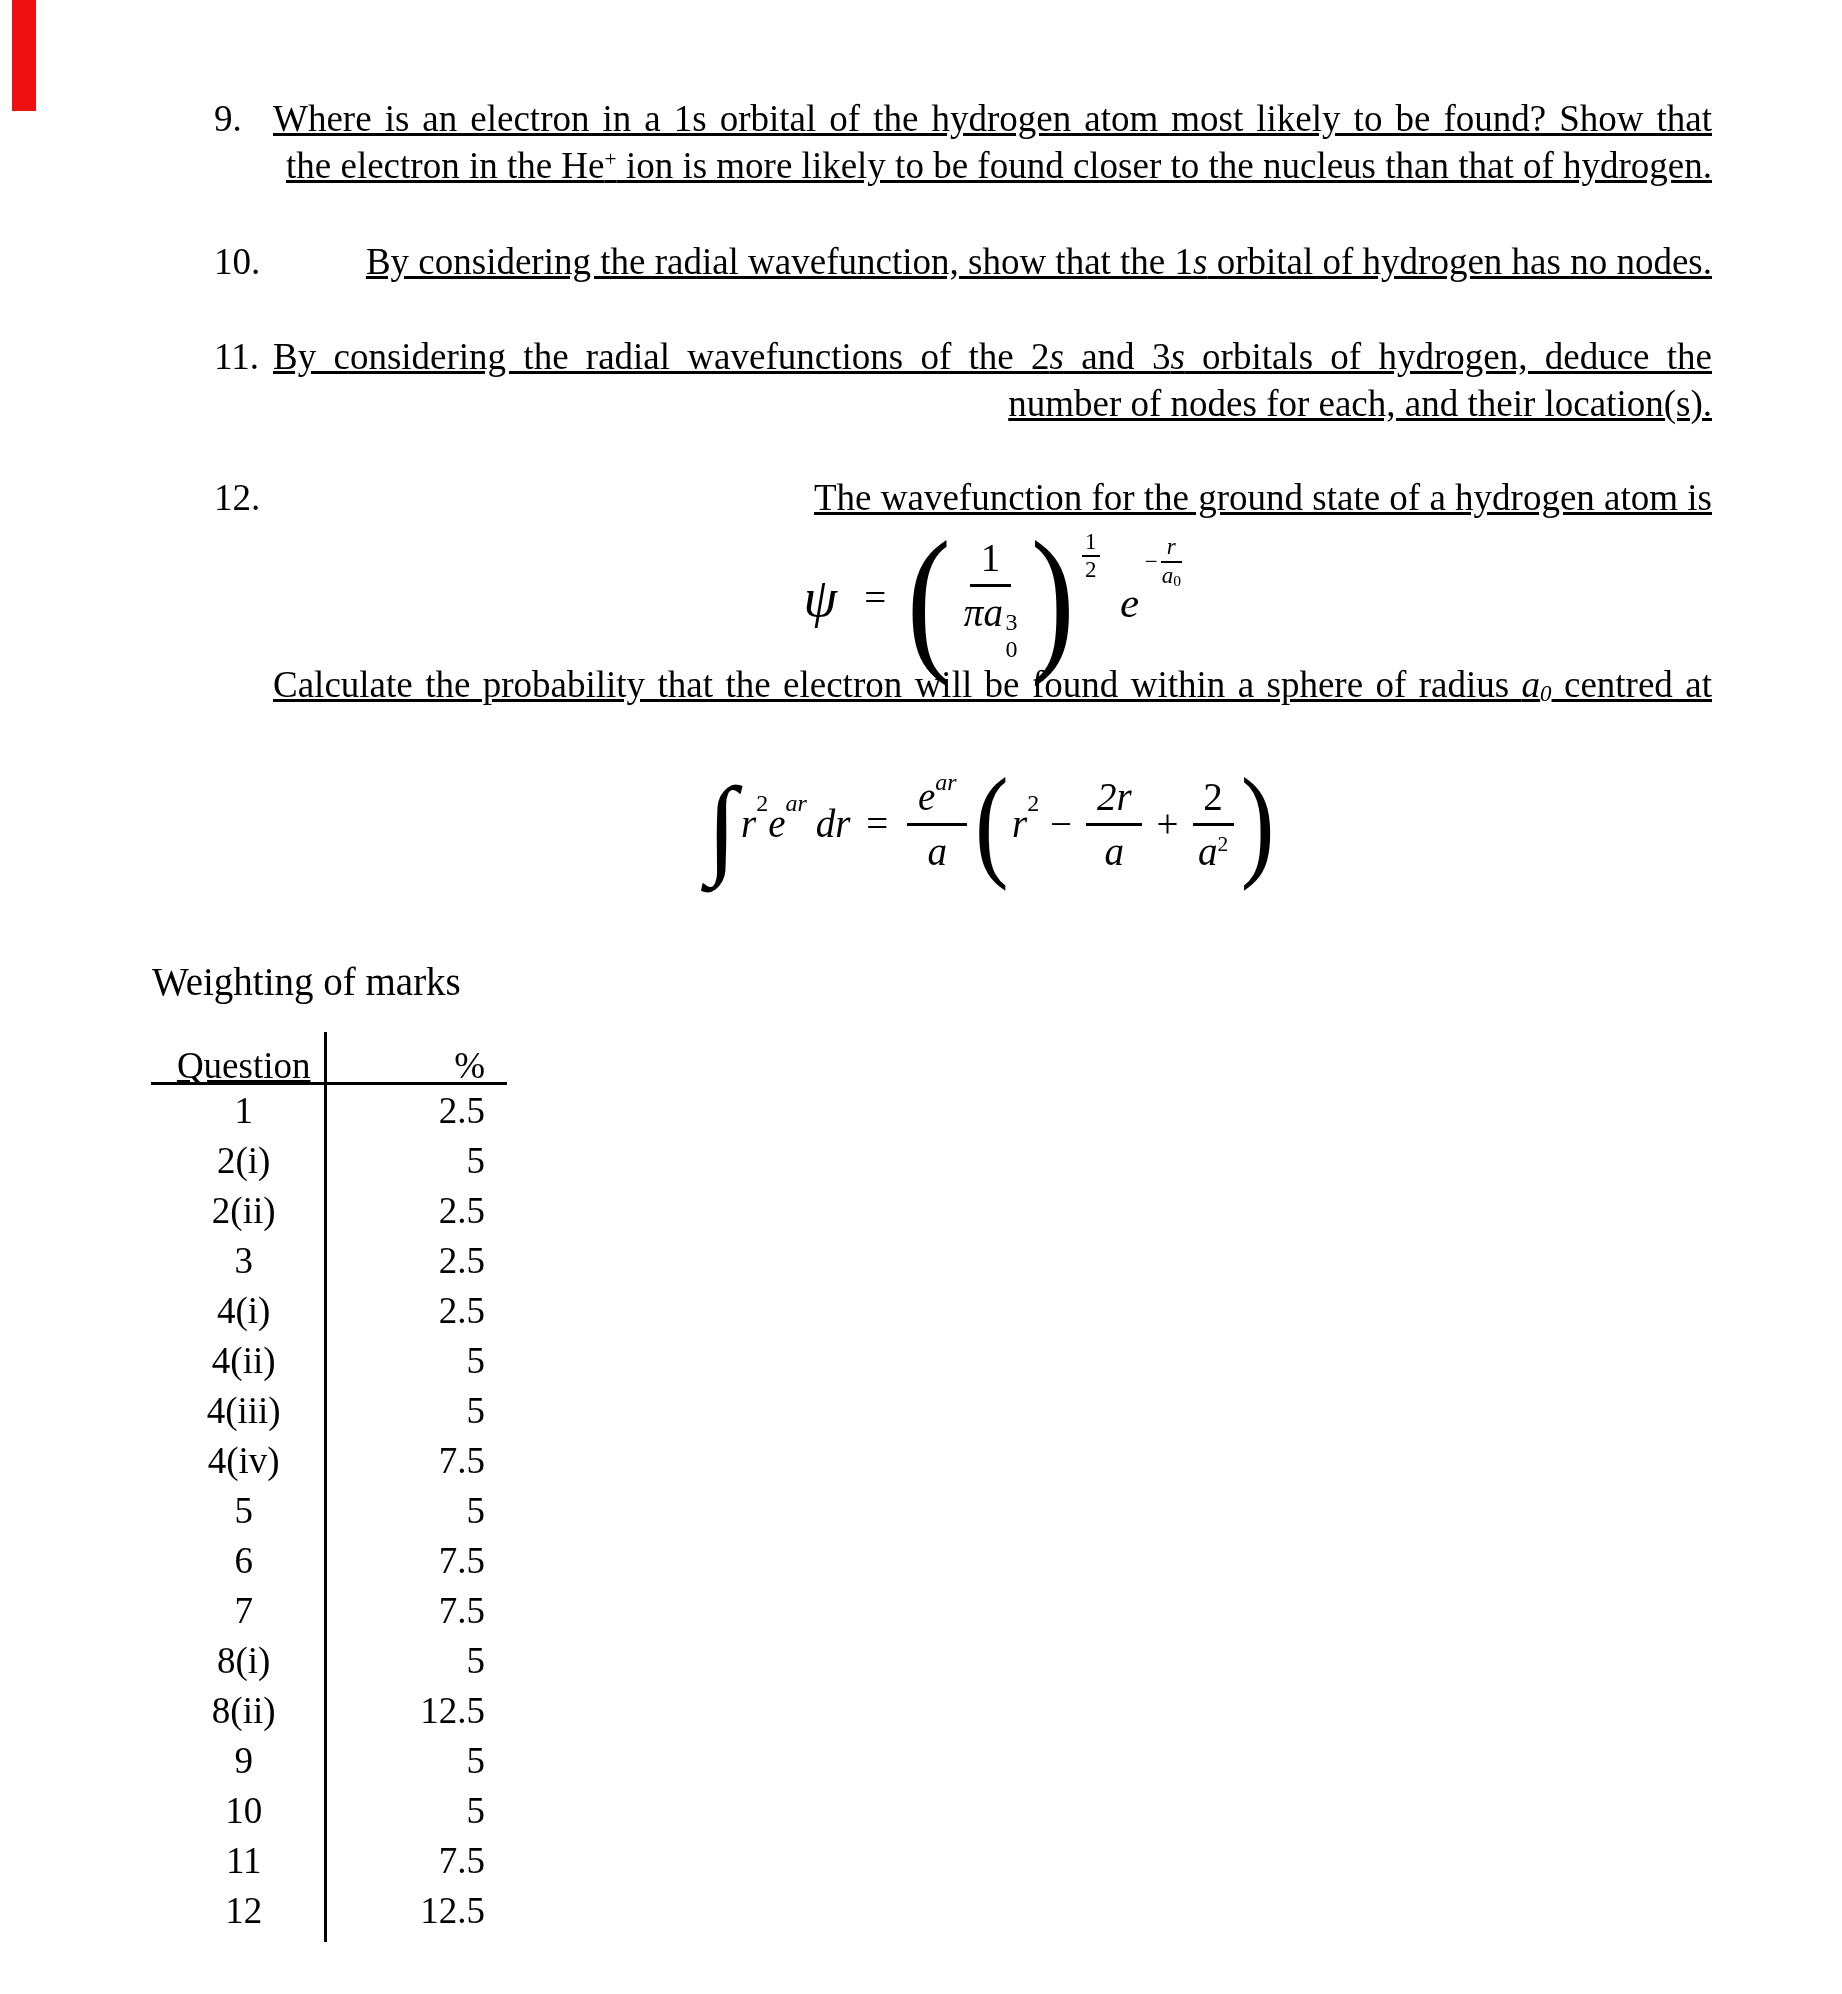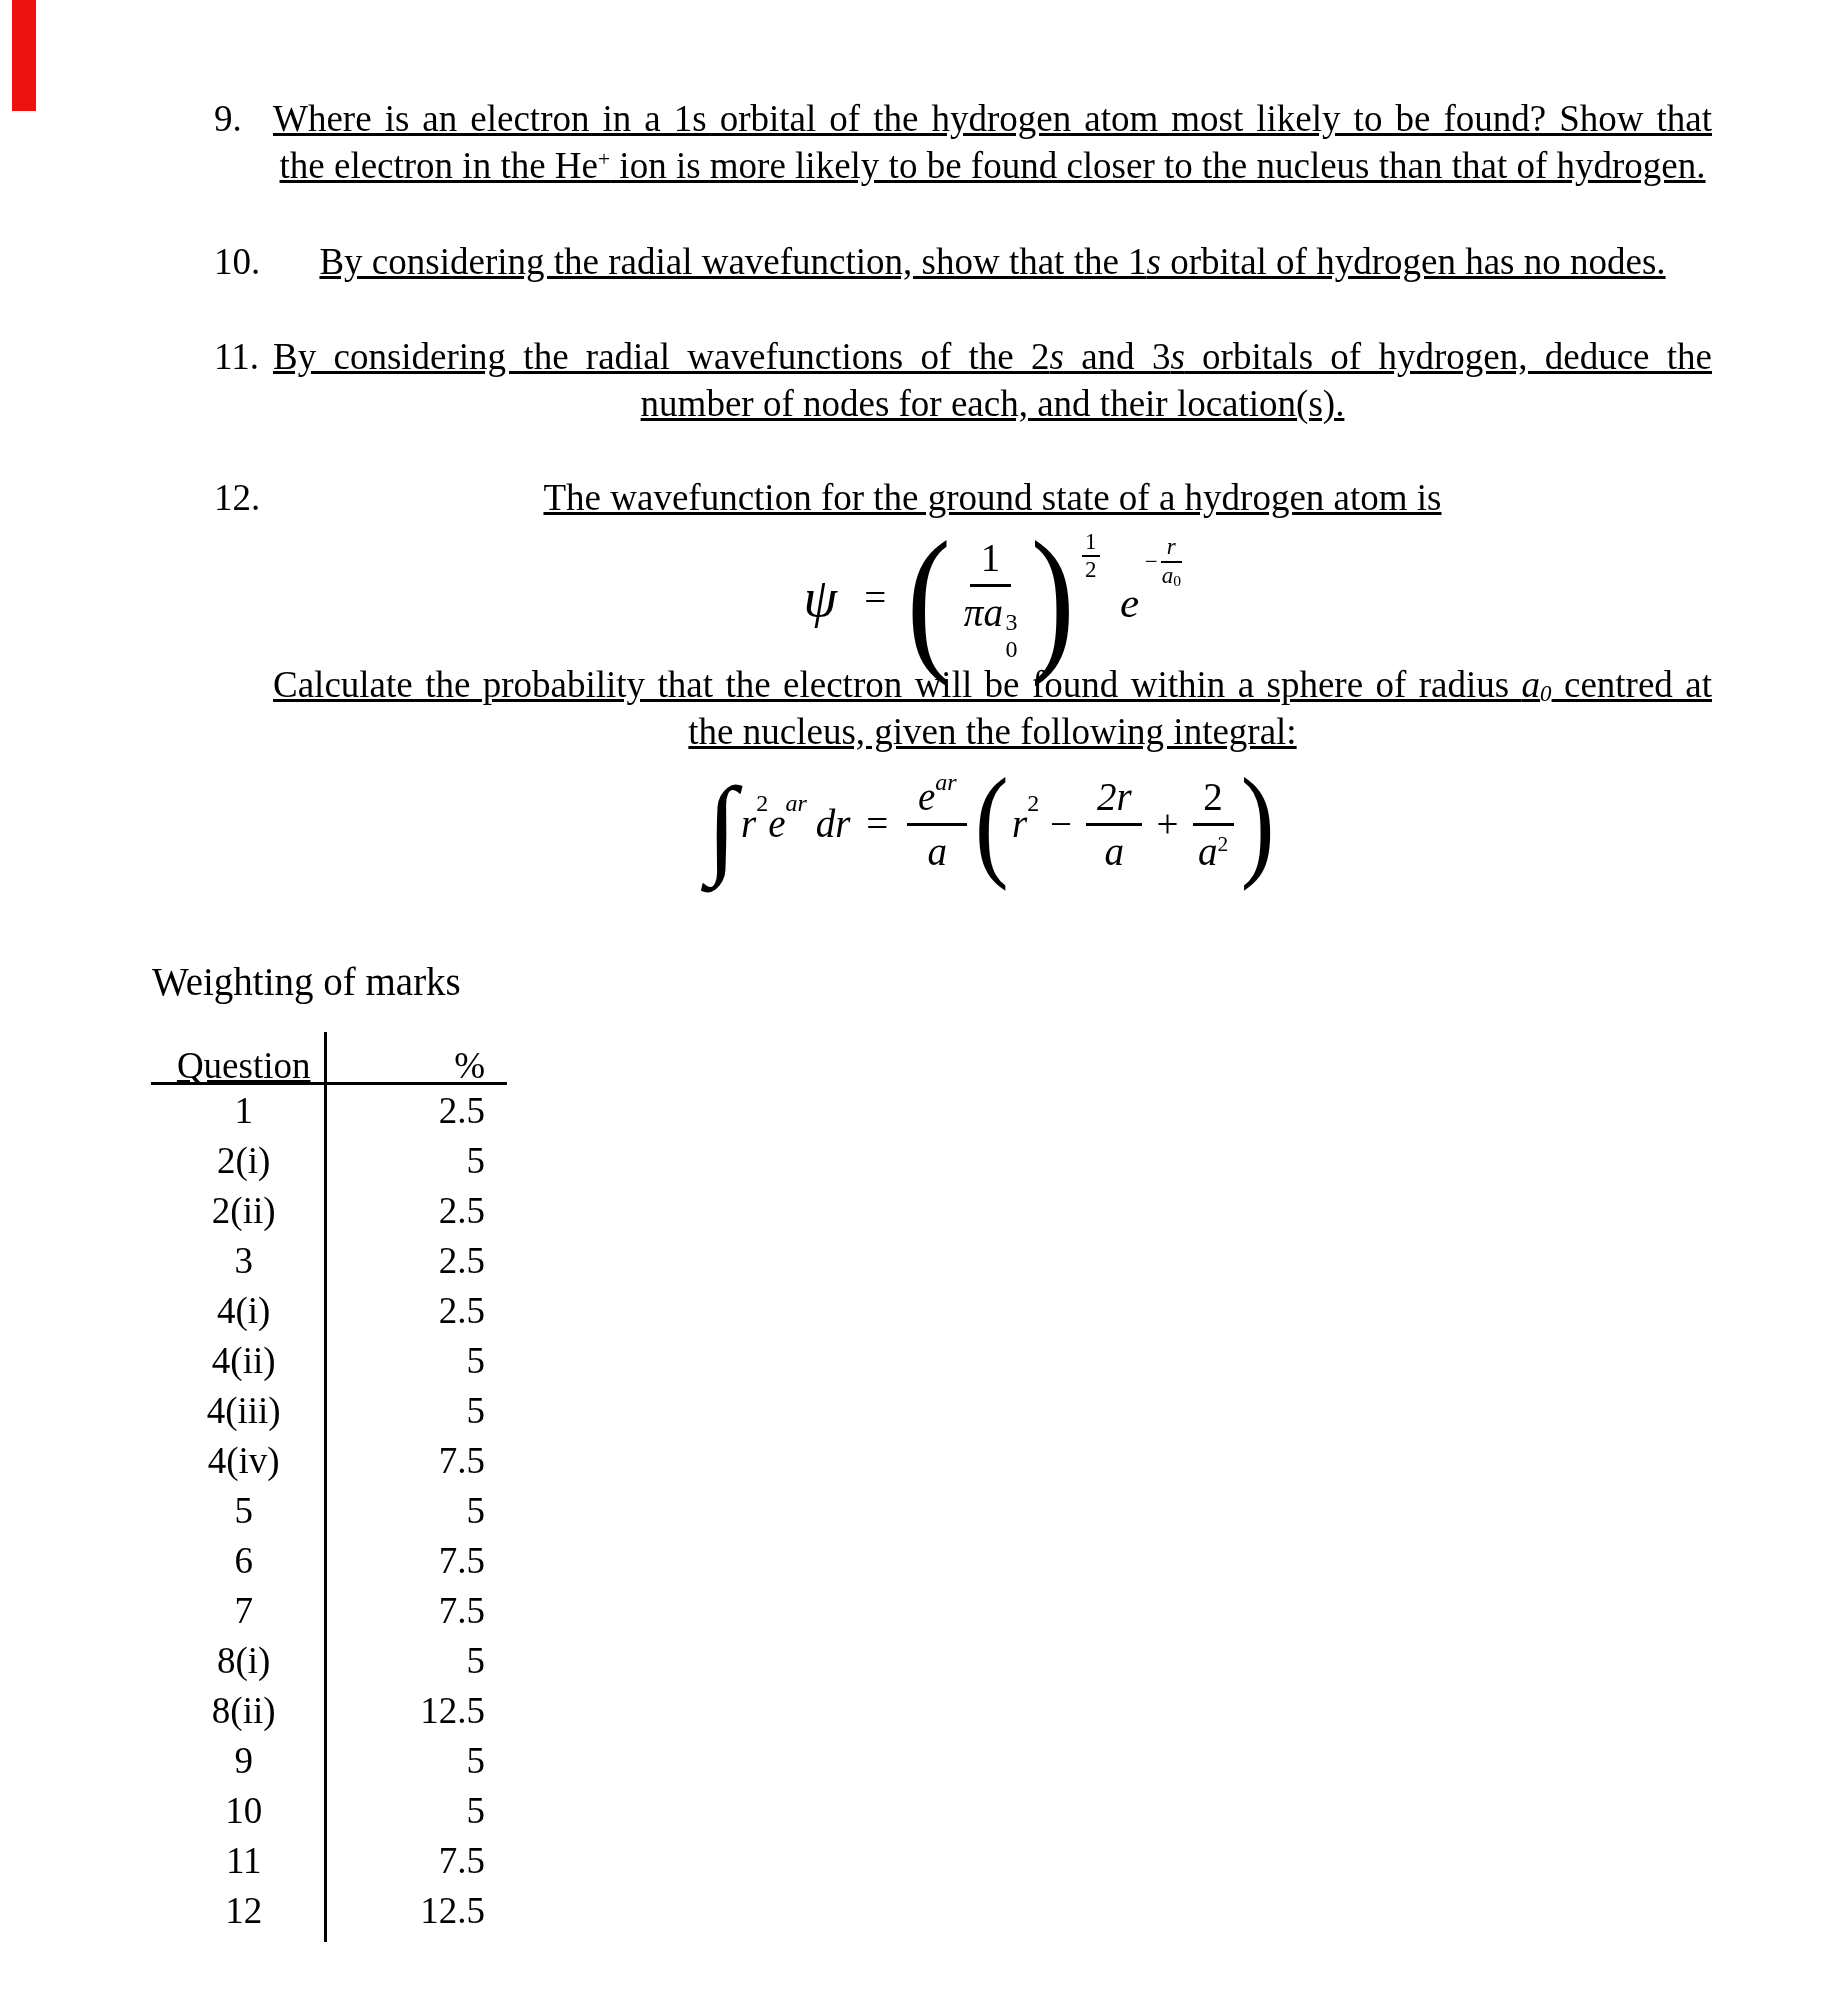--- a/index.html
+++ b/index.html
@@ -12,21 +12,21 @@
     color:#000;
     overflow:hidden;
   }
   
   .red-mark { position:absolute; left:11.6px; top:0; width:24px; height:111px; background:#ee1111; }
 
   
   .question { position:absolute; left:0; width:1842px; font-size:37px; line-height:47px; }
   .qnum  { position:absolute; left:214px; top:0; white-space:nowrap; }
   .qbody { position:absolute; left:273px; top:0; width:1439px;text-decoration:underline; }
-  .line  { height:47px; text-align:center; white-space:normal; }
+  .line  { height:47px; text-align:right; white-space:normal; }
   .line.just { text-align:justify; }
   .line.just::after { content:""; display:inline-block; width:100%; height:0; }
   .seg-sup { font-size:0.58em; position:relative; top:-0.55em; }
   .seg-italic { font-style:italic; }
   .seg-subitalic { font-style:italic; font-size:0.62em; position:relative; top:0.18em; }
 
   
   .formula { position:absolute; left:273px; width:1439px; display:flex; align-items:center; justify-content:center; font-size:39px; line-height:1; }
   .mi { font-style:italic; }
   .mo { font-style:normal; }
@@ -136,21 +136,20 @@
           <span class="mfn">r</span>
           <span class="mfd"><span>a</span><span class="tiny-sub">0</span></span>
         </span>
       </span>
     </span>
   </div>
 
   <div class="question" style="top:661px">
     <div class="qbody">
       <div class="line just"><span>Calculate the probability that the electron will be found within a sphere of radius </span><span class="seg-italic">a</span><span class="seg-subitalic">0</span><span> centred at</span></div>
-      <div class="line"><span>the nucleus, given the following integral:</span></div>
     </div>
   </div>
 
   <div class="formula int-row">
     <span class="int-sym">∫</span>
     <span class="mi">r</span>
       <span class="msup-n">2</span>
       <span class="mi">e</span>
       <span class="msup">ar</span>
       <span class="gap-s"></span>

